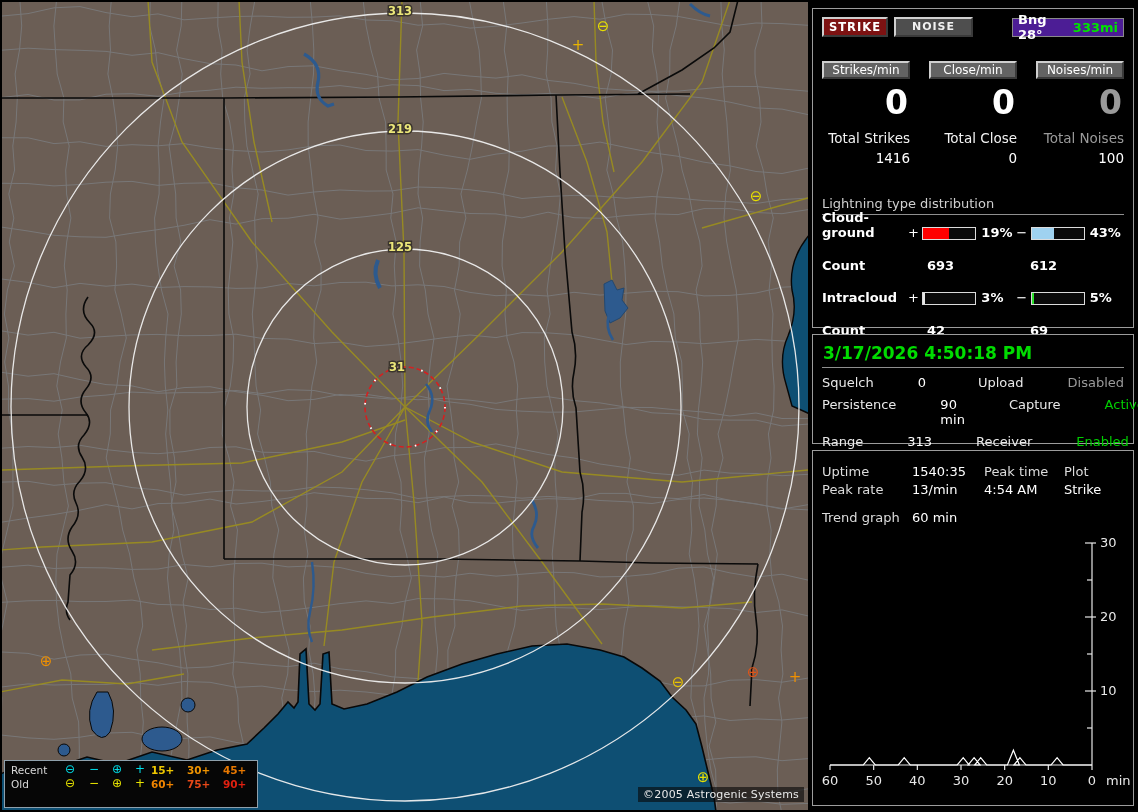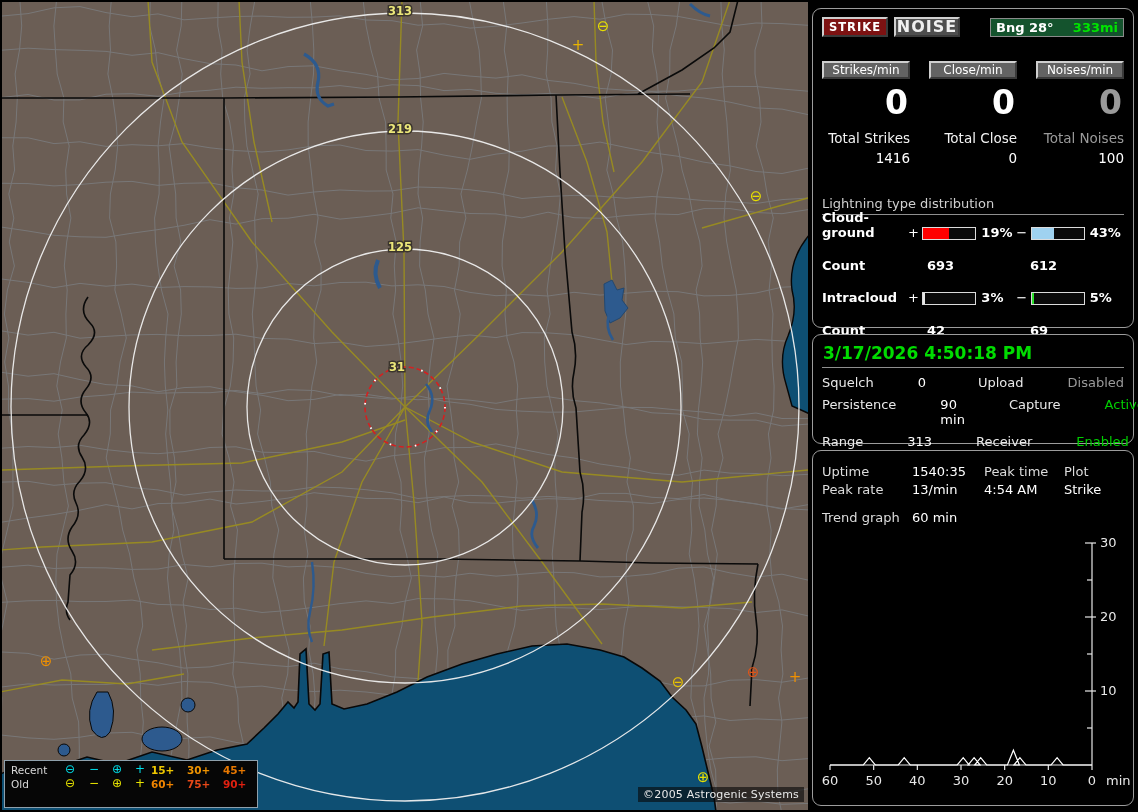--- a/index.html
+++ b/index.html
@@ -16,33 +16,33 @@
     border:1px solid #8fa0ac;box-sizing:border-box;padding:2px 0 0 6px;}
   .lg-row{display:grid;grid-template-columns:46px 26px 22px 24px 22px 36px 36px 36px;
     font-size:10.5px;line-height:14px;color:#d8d8d8;}
   .lg-row .sym{text-align:center;font-size:12px;line-height:13px;}
   .lg-age{text-align:left;font-weight:bold;}
   .lg-head{font-size:10.5px;color:#d0d0d0;}
   .lg-agetitle{grid-column:6/9;font-size:10px;color:#d0d0d0;}
 
   
   .panel{position:absolute;left:812px;width:322px;background:#000;border:1px solid #9c9c9c;
-    border-radius:9px;box-sizing:border-box;color:#e6e6e6;}
+    border-radius:0;box-sizing:border-box;color:#e6e6e6;}
   #panel-top{top:8px;height:320px;padding:8px 9px 0 9px;}
   #panel-mid{top:334px;height:110px;padding:5px 9px 0 9px;}
   #panel-bot{top:450px;height:356px;padding:10px 9px 0 9px;}
 
   .toprow{display:flex;align-items:center;}
   .btn3d{border-top:2px solid #cfcfcf;border-left:2px solid #cfcfcf;border-bottom:2px solid #3a3a3a;
     border-right:2px solid #3a3a3a;box-sizing:border-box;text-align:center;cursor:default;}
   #strike-btn{width:66px;height:20px;background:#7d1212;color:#fff;font-weight:bold;font-size:11.5px;
     letter-spacing:1px;line-height:16px;}
-  #noise-btn{width:66px;height:20px;background:#4e4e4e;color:#f0f0f0;font-weight:bold;font-size:16px;
+  #noise-btn{width:79px;height:20px;background:#4e4e4e;color:#f0f0f0;font-weight:bold;font-size:11px;
     letter-spacing:1px;line-height:16px;margin-left:6px;}
-  #bng-box{margin-left:auto;width:134px;height:19px;background:#14532d;border:1px solid #8a8a8a;
+  #bng-box{margin-left:auto;width:112px;height:19px;background:#4c1d95;border:1px solid #8a8a8a;
     display:flex;align-items:center;padding:0 5px;box-sizing:border-box;}
   #bng-label{color:#fff;font-weight:bold;font-size:13px;}
   #bng-range{margin-left:auto;font-weight:bold;font-size:13px;}
 
   #counters{display:flex;justify-content:space-between;margin-top:24px;}
   .ccol{width:88px;text-align:right;}
   .cbtn{width:100%;height:18px;background:#636363;color:#fff;font-size:12px;line-height:14px;}
   .big0{font-size:33px;font-weight:bold;color:#fff;line-height:38px;margin-top:5px;padding-right:2px;}
   .tlabel{font-size:13.5px;color:#f2f2f2;margin-top:8px;white-space:nowrap;}
   .tvalue{font-size:13.5px;color:#fff;margin-top:4px;}

